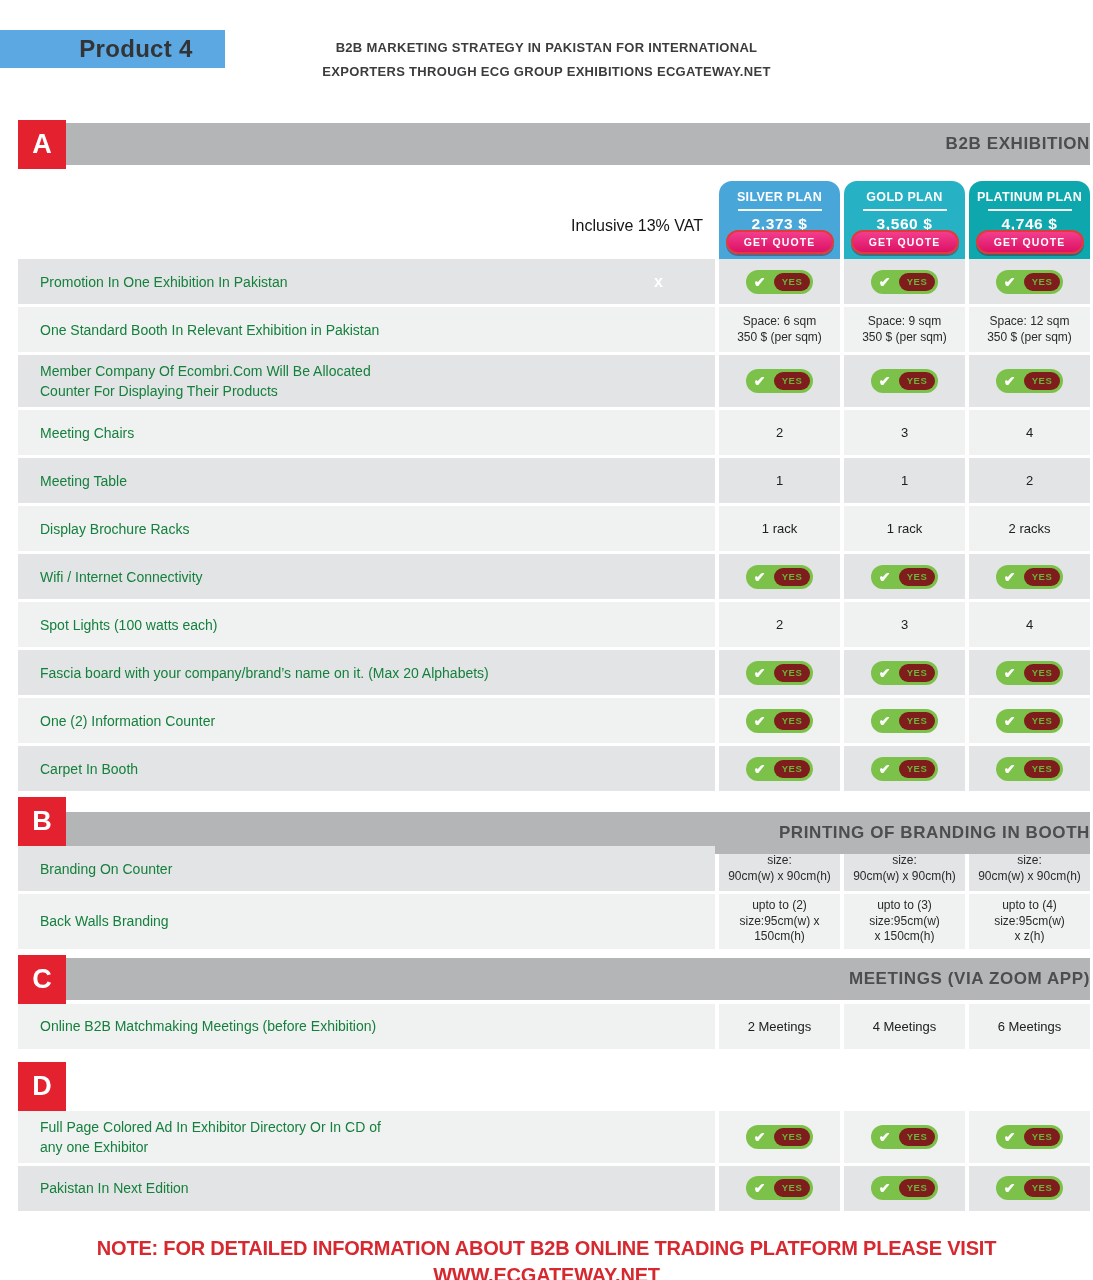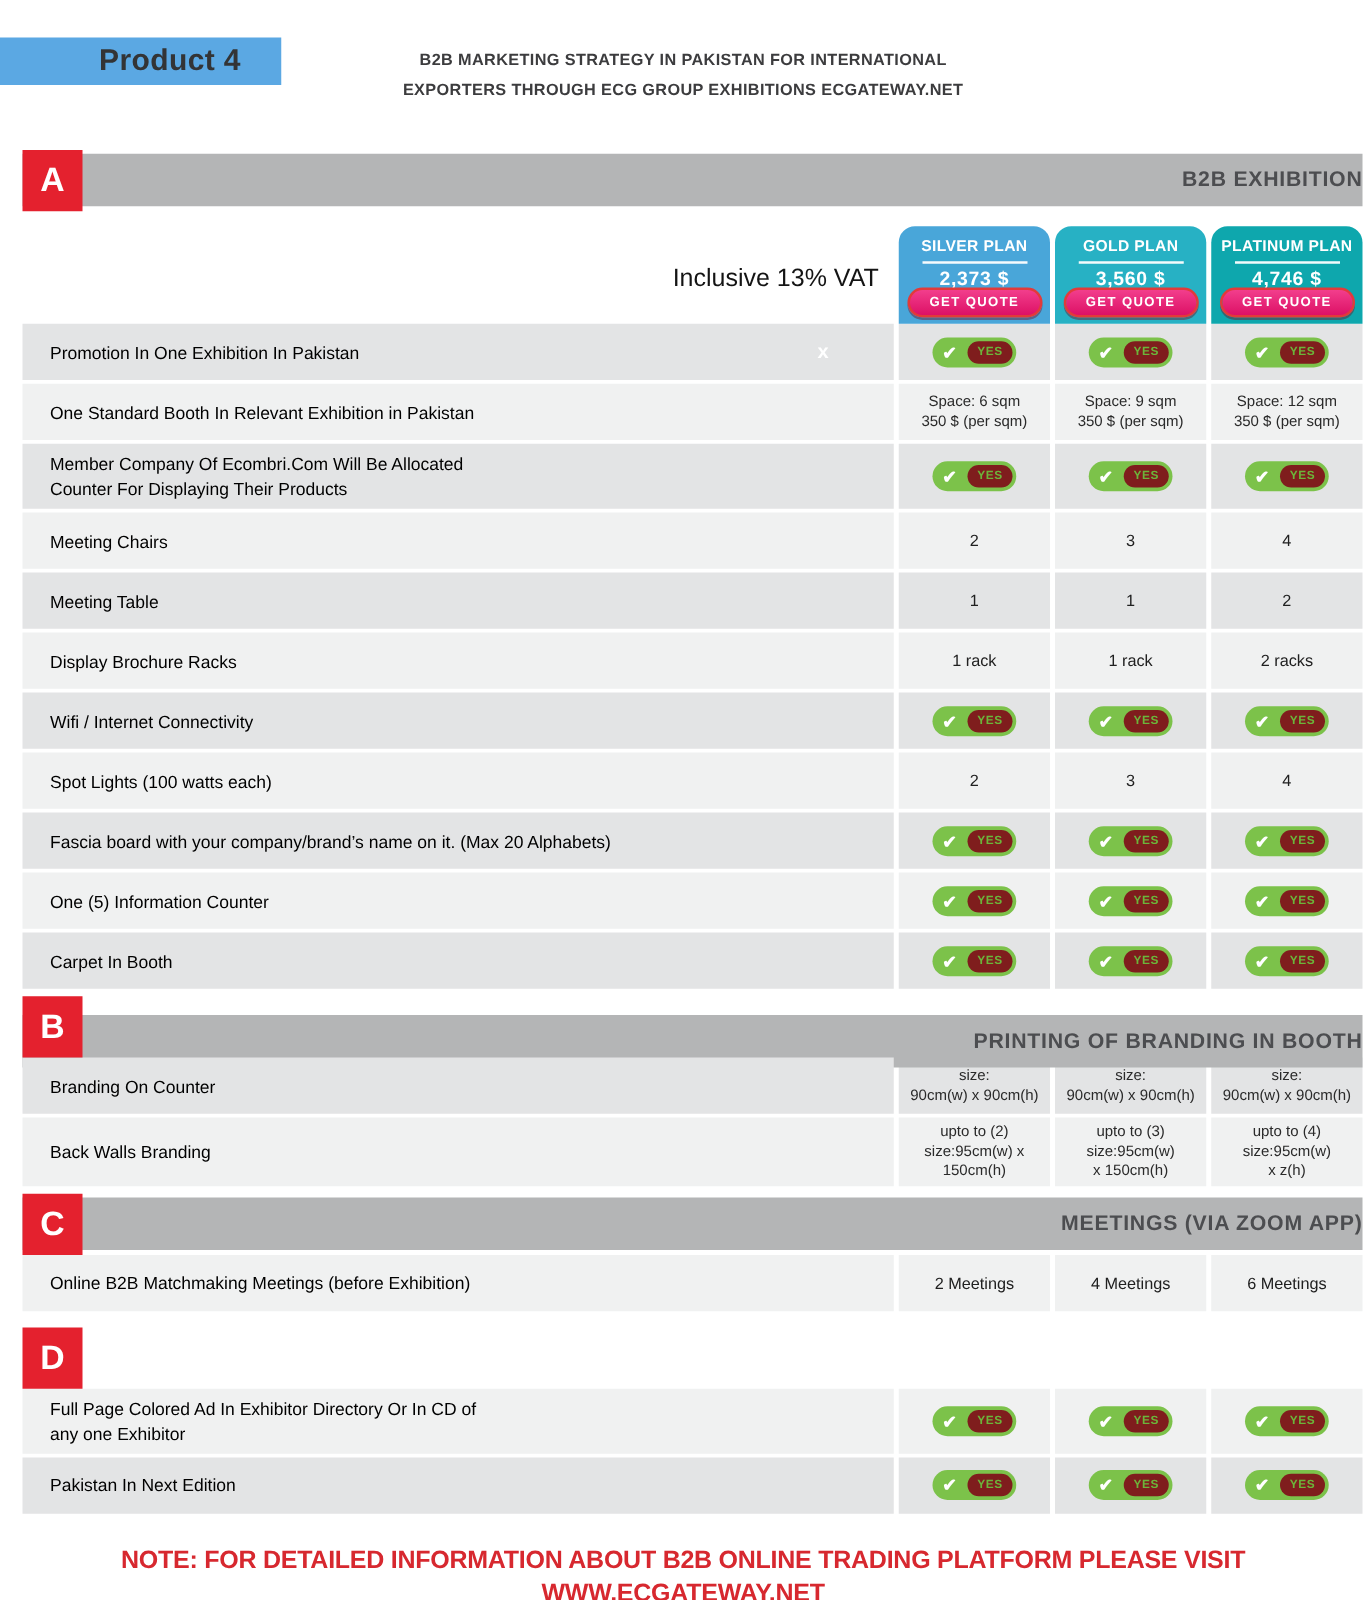--- a/index.html
+++ b/index.html
@@ -35,21 +35,21 @@
     position:absolute;left:0;top:0;width:48px;height:49px;background:#e4212e;
     display:flex;align-items:center;justify-content:center;
     color:#fff;font-size:27px;font-weight:bold;z-index:2;
   }
   
   .grid-row{display:grid;grid-template-columns:697px 121px 121px 121px;column-gap:4px;}
   
   .plan-header-row{margin-top:12px;}
   .vat-cell{
     display:flex;align-items:flex-end;justify-content:flex-end;
-    padding:0 12px 24px 0;font-size:20px;color:#141414;
+    padding:0 12px 24px 0;font-size:16px;color:#141414;
   }
   .plan-tab{
     position:relative;height:78px;border-radius:13px 13px 0 0;color:#fff;
     text-align:center;padding-top:9px;box-sizing:border-box;
   }
   .plan-name{font-size:12.5px;font-weight:bold;letter-spacing:.3px;}
   .plan-underline{width:84px;height:2px;background:rgba(255,255,255,.95);margin:5px auto 4px;}
   .plan-price{font-size:15.5px;font-weight:bold;letter-spacing:.6px;}
   .cta-button{
     position:absolute;left:50%;bottom:5px;transform:translateX(-50%);
@@ -62,21 +62,21 @@
   }
   
   .row{min-height:45px;margin-bottom:3px;}
   .shade-dark .cell{background:#e3e4e5;}
   .shade-light .cell{background:#f0f1f1;}
   .cell{display:flex;align-items:center;justify-content:center;box-sizing:border-box;}
   .label-cell{
     position:relative;flex-direction:column;align-items:flex-start;justify-content:center;
     padding:6px 8px 6px 22px;
   }
-  .label-line{font-size:14px;color:#000000;line-height:20px;}
+  .label-line{font-size:14px;color:#15803d;line-height:20px;}
   .x-marker{
     position:absolute;right:52px;top:50%;transform:translateY(-50%);
     color:#fff;font-weight:bold;font-size:16px;
   }
   .plan-cell{padding:4px 2px;text-align:center;}
   .cell-text div{font-size:13px;color:#202020;}
   .cell-lines div{font-size:12px;color:#2a2a2a;line-height:15.5px;}
   
   .yes-badge{
     display:inline-flex;align-items:center;background:#7cc24a;border-radius:13px;
@@ -334,21 +334,21 @@
             </div>
             <div class="cell plan-cell">
               <span class="yes-badge">
                 <span class="yes-check">✔</span>
                 <span class="yes-pill">YES</span>
               </span>
             </div>
           </div>
           <div class="grid-row row shade-light">
             <div class="cell label-cell">
-              <div class="label-line">One (5) Information Counter</div>
+              <div class="label-line">One (2) Information Counter</div>
             </div>
             <div class="cell plan-cell">
               <span class="yes-badge">
                 <span class="yes-check">✔</span>
                 <span class="yes-pill">YES</span>
               </span>
             </div>
             <div class="cell plan-cell">
               <span class="yes-badge">
                 <span class="yes-check">✔</span>

